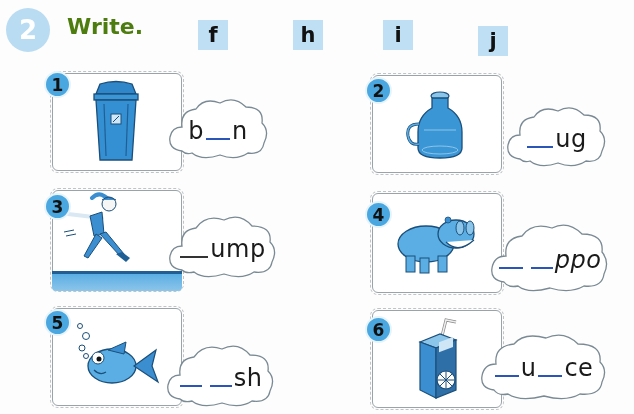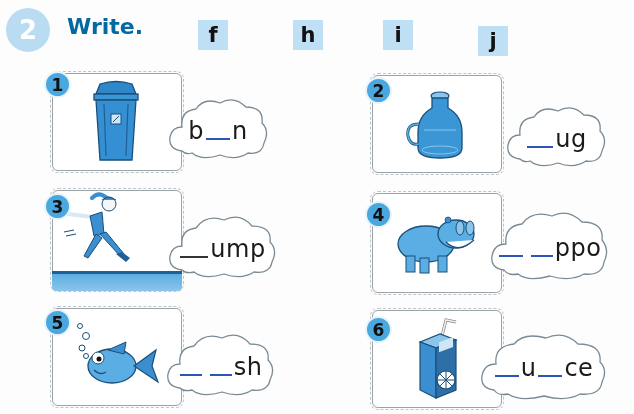--- a/index.html
+++ b/index.html
@@ -1,21 +1,21 @@
 <!DOCTYPE html>
 <html><head>
   <meta charset="utf-8">
   <style>
     * { box-sizing: border-box; margin: 0; padding: 0; }
     html, body { width: 634px; height: 414px; overflow: hidden; background: #fdfdfd; }
     body { position: relative; font-family: "DejaVu Sans", sans-serif; color: #111; }
 
     .ex-badge { position: absolute; left: 6px; top: 8px; width: 44px; height: 44px; border-radius: 50%;
       background: #b9dcf2; color: #fff; font-weight: bold; font-size: 26px; display: flex; align-items: center; justify-content: center; }
-    .ex-title { position: absolute; left: 67px; top: 14px; font-size: 22px; font-weight: bold; color: #0369a1; }
+    .ex-title { position: absolute; left: 67px; top: 14px; font-size: 22px; font-weight: bold; color: #4d7c0f; }
     .letter-box { position: absolute; top: 20px; width: 30px; height: 30px; background: #bfe0f4;
       display: flex; align-items: center; justify-content: center; font-weight: bold; font-size: 21px; color: #111; }
 
     .card { position: absolute; }
     .pic-frame { position: absolute; background: #fff; border: 1.5px solid #9aa3a8; border-radius: 6px; }
     .pic-frame::before { content: ""; position: absolute; inset: -3px; border: 1px dashed rgba(140,150,155,0.55); border-radius: 8px; pointer-events: none; }
     .num-badge { position: absolute; width: 27px; height: 27px; border-radius: 50%; background: #4aa7df;
       border: 2px solid #e8f4fb; color: #111; font-weight: bold; font-size: 17px; display: flex; align-items: center; justify-content: center; z-index: 3; }
     .cloud { position: absolute; z-index: 2; }
     .cloud svg { position: absolute; left: 0; top: 0; }
@@ -113,21 +113,21 @@
     <ellipse cx="32" cy="32" rx="28" ry="18" fill="#5aaee3" stroke="#1b4f7a" stroke-width="1.3"></ellipse>
     <ellipse cx="62" cy="22" rx="18" ry="14" fill="#5aaee3" stroke="#1b4f7a" stroke-width="1.3"></ellipse>
     <ellipse cx="66" cy="16" rx="4" ry="7" fill="#8cc5ea" stroke="#1b4f7a" stroke-width="1"></ellipse>
     <ellipse cx="76" cy="16" rx="4" ry="7" fill="#8cc5ea" stroke="#1b4f7a" stroke-width="1"></ellipse>
     <path d="M52 30 Q64 42 80 28" fill="#fff" stroke="#1b4f7a" stroke-width="1.2"></path>
     <rect x="12" y="44" width="9" height="16" fill="#5aaee3" stroke="#1b4f7a" stroke-width="1"></rect>
     <rect x="26" y="46" width="9" height="15" fill="#5aaee3" stroke="#1b4f7a" stroke-width="1"></rect>
     <rect x="44" y="44" width="9" height="16" fill="#5aaee3" stroke="#1b4f7a" stroke-width="1"></rect>
     <circle cx="54" cy="8" r="3" fill="#3b8fd0" stroke="#1b4f7a" stroke-width="0.8"></circle>
   </svg>
-  <div class="cloud" style="left:488px; top:208px; width:122px; height:76px;">
+  <div class="cloud" style="left:488px; top:220px; width:122px; height:76px;font-style:italic;">
     <svg width="122" height="76" viewBox="0 0 122 76">
         <path d="M16 62 Q2 60 4 48 Q6 36 18 36 Q16 18 34 16 Q44 2 64 8 Q80 0 94 14 Q116 14 114 32 Q122 42 116 54 Q114 68 96 66 Q82 74 62 68 Q40 74 30 66 Q20 68 16 62 Z" fill="#fff" stroke="#7a8a94" stroke-width="1.3"></path>
       </svg>
     <div class="cloud-text">
       <span class="blank" style="width:24px;"></span>
         <span class="blank" style="width:22px; margin-left:6px;"></span>
         <span>ppo</span>
     </div>
   </div>
 </div>
@@ -140,21 +140,21 @@
     <circle cx="14" cy="14" r="3.5" fill="#fff" stroke="#1b4f7a" stroke-width="1"></circle>
     <circle cx="10" cy="26" r="3" fill="#fff" stroke="#1b4f7a" stroke-width="1"></circle>
     <circle cx="14" cy="34" r="2.5" fill="#fff" stroke="#1b4f7a" stroke-width="1"></circle>
     <ellipse cx="40" cy="44" rx="24" ry="17" fill="#5aaee3" stroke="#1b4f7a" stroke-width="1.3"></ellipse>
     <path d="M62 44 L84 28 L80 44 L86 60 Z" fill="#3b8fd0" stroke="#1b4f7a" stroke-width="1.2"></path>
     <path d="M36 28 L54 20 L52 32 Z" fill="#3b8fd0" stroke="#1b4f7a" stroke-width="1"></path>
     <circle cx="26" cy="36" r="6" fill="#fff" stroke="#1b4f7a" stroke-width="1"></circle>
     <circle cx="27" cy="37" r="2.5" fill="#111"></circle>
     <path d="M22 48 Q28 54 34 50" fill="none" stroke="#1b4f7a" stroke-width="1.2"></path>
   </svg>
-  <div class="cloud" style="left:164px; top:330px; width:112px; height:70px;">
+  <div class="cloud" style="left:164px; top:341px; width:112px; height:70px;">
     <svg width="112" height="70" viewBox="0 0 112 70">
         <path d="M16 58 Q2 56 4 44 Q6 34 16 34 Q14 18 30 16 Q40 2 58 8 Q74 0 86 14 Q106 14 104 30 Q112 38 106 50 Q104 62 88 60 Q76 68 58 62 Q38 68 28 60 Q20 62 16 58 Z" fill="#fff" stroke="#7a8a94" stroke-width="1.3"></path>
       </svg>
     <div class="cloud-text">
       <span class="blank" style="width:22px;"></span>
         <span class="blank" style="width:22px; margin-left:6px;"></span>
         <span>sh</span>
     </div>
   </div>
 </div>

